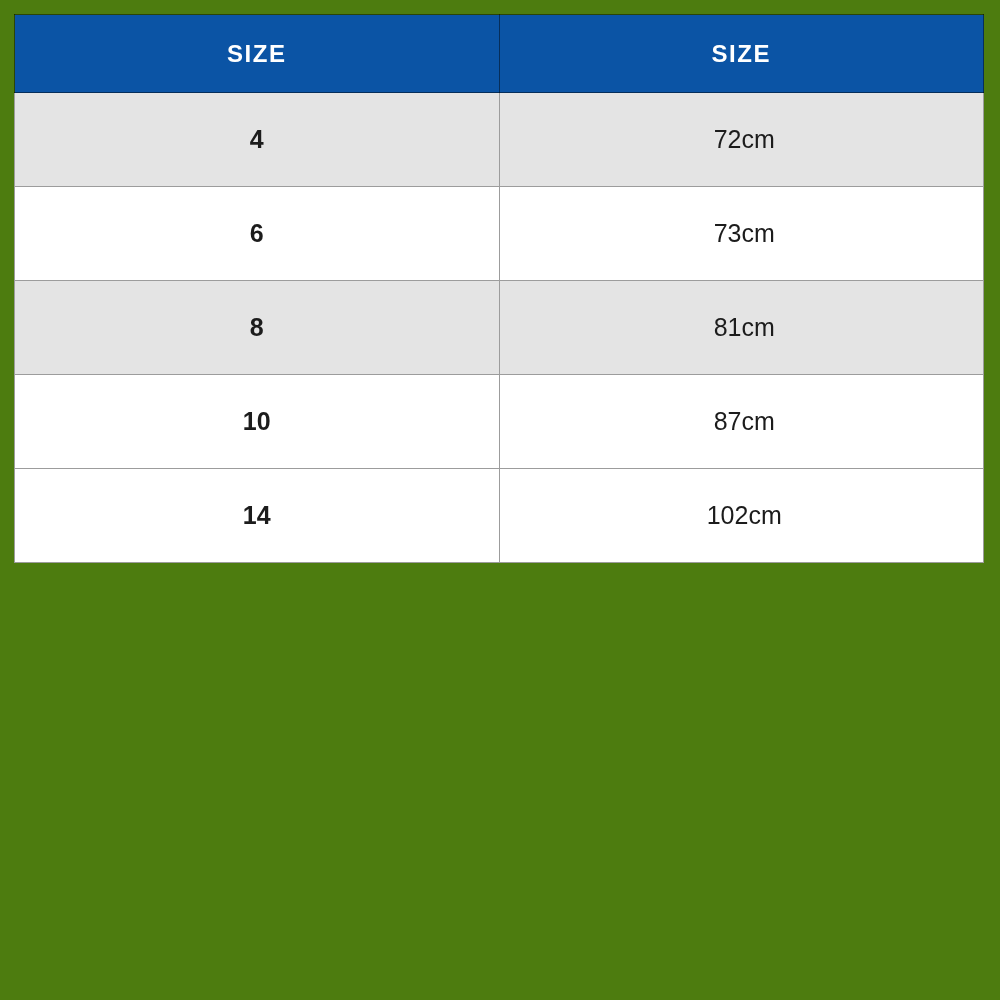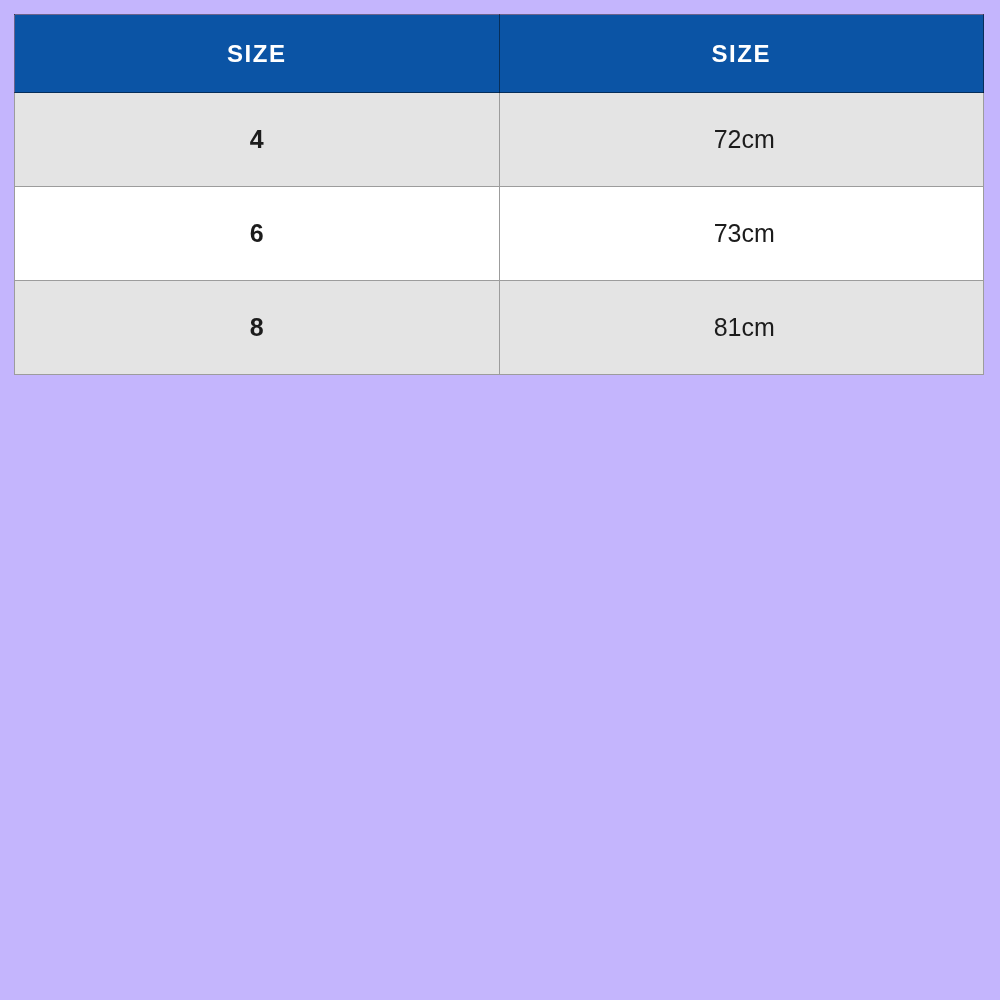--- a/index.html
+++ b/index.html
@@ -14,21 +14,21 @@
   html, body {
     margin: 0;
     padding: 0;
     background: #ffffff;
     font-family: "Liberation Sans", sans-serif;
   }
   .page {
     position: relative;
     width: 1000px;
     height: 1000px;
-    background: #c4b5fd;
+    background: #4d7c0f;
     overflow: hidden;
   }
   table.size-chart {
     position: absolute;
     left: 14px;
     top: 14px;
     width: 970px;
     border-collapse: collapse;
     table-layout: fixed;
   }
@@ -75,15 +75,23 @@
         <td class="chest-cell">72cm</td>
       </tr>
       <tr class="plain">
         <td class="size-cell">6</td>
         <td class="chest-cell">73cm</td>
       </tr>
       <tr class="alt">
         <td class="size-cell">8</td>
         <td class="chest-cell">81cm</td>
       </tr>
+      <tr class="plain">
+        <td class="size-cell">10</td>
+        <td class="chest-cell">87cm</td>
+      </tr>
+      <tr class="plain">
+        <td class="size-cell">14</td>
+        <td class="chest-cell">102cm</td>
+      </tr>
     </tbody>
   </table>
 </div>
 
 </body></html>

